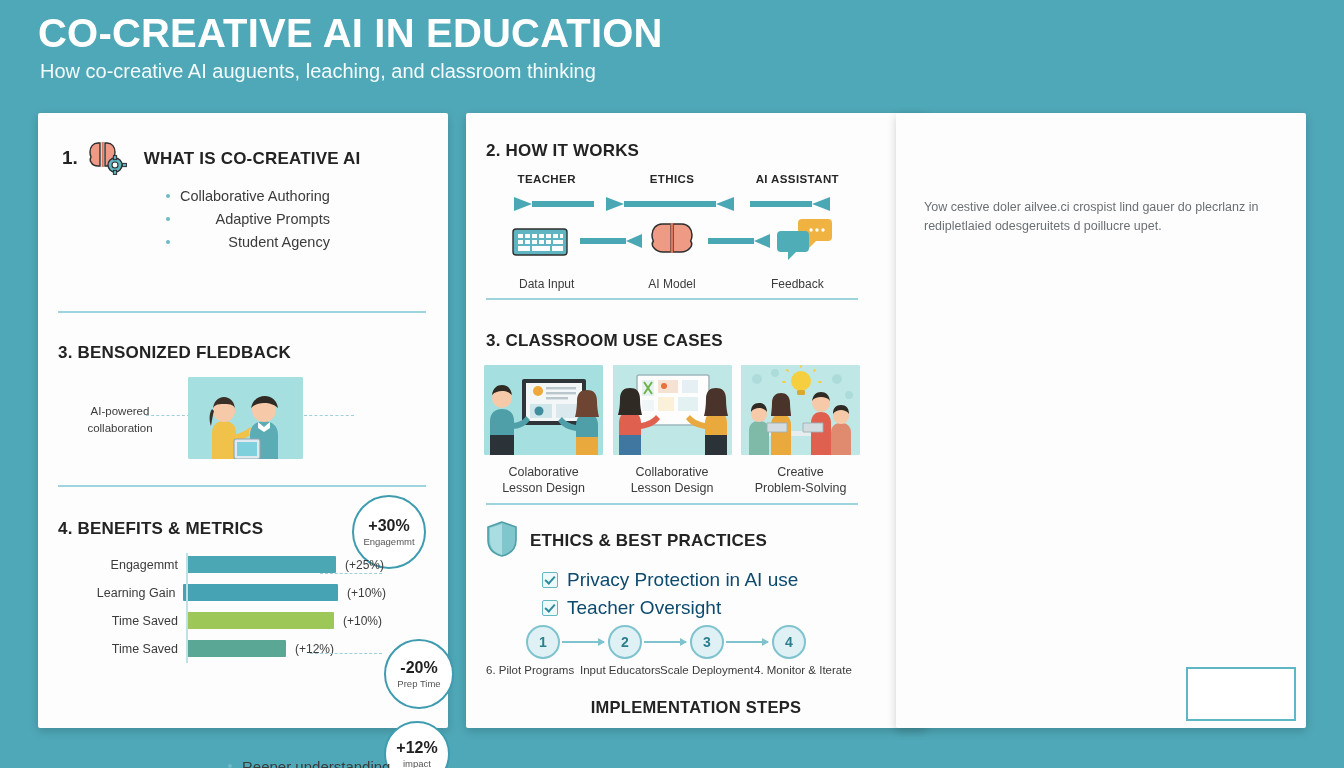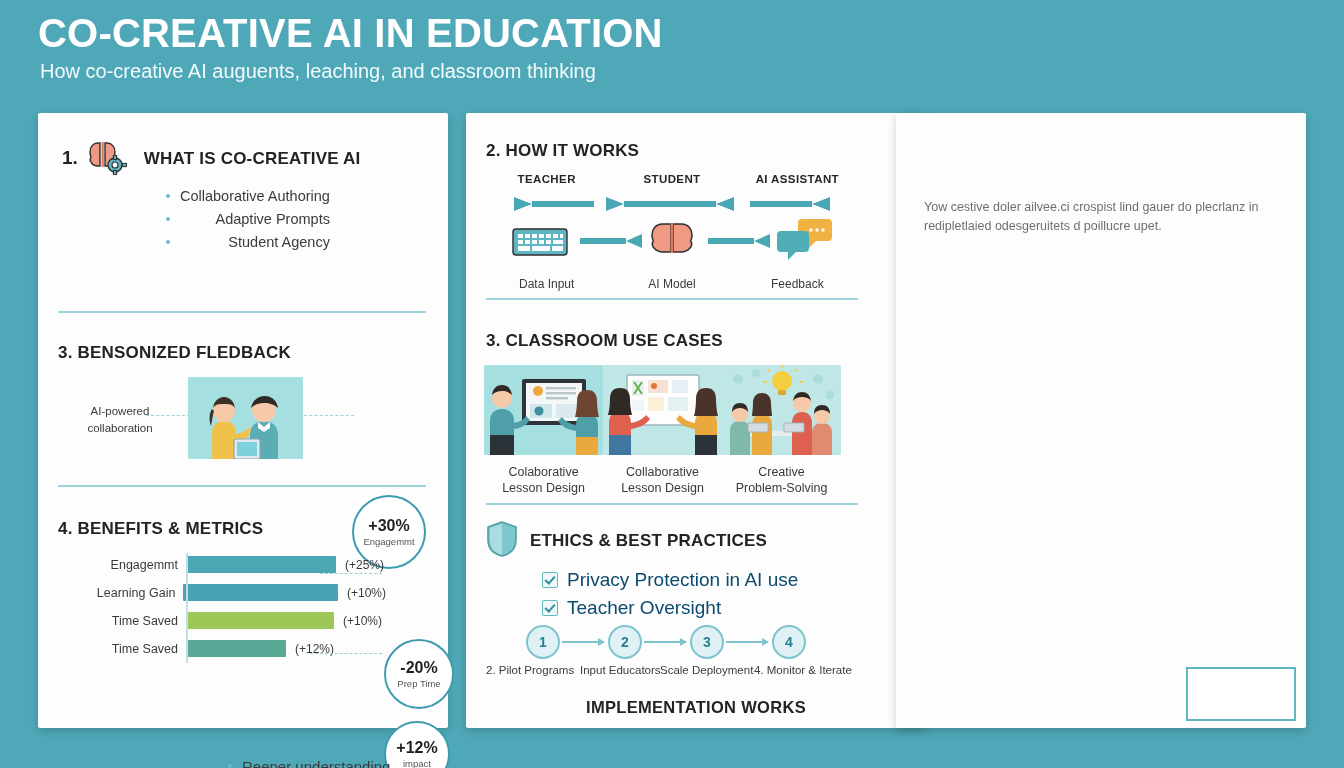--- a/index.html
+++ b/index.html
@@ -98,21 +98,21 @@
   .role{flex:1;text-align:center;font-size:11.5px;font-weight:bold;color:#262626;letter-spacing:.4px;}
   .arrow-row{position:absolute;left:18px;top:80px;width:376px;height:22px;}
   .flow-row{position:absolute;left:18px;top:104px;width:376px;height:58px;}
   .flowitem{position:absolute;text-align:center;}
   .flowcap{position:absolute;left:18px;top:164px;width:376px;display:flex;}
   .flowcap div{flex:1;text-align:center;font-size:12px;color:#3b3b3b;}
 
   
   #sec3m{position:absolute;left:0;top:196px;width:100%;}
   #sec3m .sect-title{position:absolute;left:20px;top:22px;}
-  .cases{position:absolute;left:18px;top:56px;width:376px;display:flex;}
+  .cases{position:absolute;left:18px;top:56px;width:376px;display:flex;justify-content:space-between;}
   .case{width:119px;}
   .case .thumb{width:119px;height:90px;border-radius:2px;overflow:hidden;background:#a6dcde;position:relative;}
   .case .cap{margin-top:9px;text-align:center;font-size:12.5px;color:#3b3b3b;line-height:1.28;}
 
   
   #sec5{position:absolute;left:0;top:390px;width:100%;}
   .shield-wrap{position:absolute;left:20px;top:18px;display:flex;align-items:center;}
   #sec5 .sect-title{margin-left:12px;}
   .checks{position:absolute;left:76px;top:66px;}
   .checkrow{display:flex;align-items:center;margin-bottom:6px;}
@@ -272,21 +272,21 @@
     </ul>
 
   </div>
 
   <div class="card" id="card-mid">
 
     <div id="sec2">
       <h2 class="sect-title">2. HOW IT WORKS</h2>
       <div class="role-row">
         <div class="role">TEACHER</div>
-        <div class="role">STUDENT</div>
+        <div class="role">ETHICS</div>
         <div class="role">AI ASSISTANT</div>
       </div>
       <div class="arrow-row">
         <svg width="376" height="22" viewBox="0 0 376 22">
           <g fill="#4aa8b5">
             <path d="M48 8h62v6H48z"></path>
               <path d="M48 11l-18-7v14z"></path>
             <path d="M140 8h92v6h-92z"></path>
               <path d="M140 11l-18-7v14z"></path>
               <path d="M232 11l18-7v14z"></path>
@@ -495,29 +495,29 @@
         <div class="stepcircles">
           <span class="stepc" style="left:44px;">1</span>
           <span class="steparrow" style="left:80px;width:42px;"></span>
           <span class="stepc" style="left:126px;">2</span>
           <span class="steparrow" style="left:162px;width:42px;"></span>
           <span class="stepc" style="left:208px;">3</span>
           <span class="steparrow" style="left:244px;width:42px;"></span>
           <span class="stepc" style="left:290px;">4</span>
         </div>
         <div class="stepcaps">
-          <span class="stepcap" style="left:4px;">2. Pilot Programs</span>
+          <span class="stepcap" style="left:4px;">6. Pilot Programs</span>
           <span class="stepcap" style="left:98px;">Input Educators</span>
           <span class="stepcap" style="left:178px;">Scale Deployment</span>
           <span class="stepcap" style="left:272px;">4. Monitor &amp; Iterate</span>
         </div>
       </div>
     </div>
 
-    <div id="impl-title">IMPLEMENTATION WORKS</div>
+    <div id="impl-title">IMPLEMENTATION STEPS</div>
   </div>
 
   <div class="card" id="card-right">
     <p class="garble">Yow cestive doler ailvee.ci crospist lind gauer do plecrlanz in redipletlaied odesgeruitets d poillucre upet.</p>
     <div id="empty-box"></div>
   </div>
 
 </div>
 
 </body></html>

